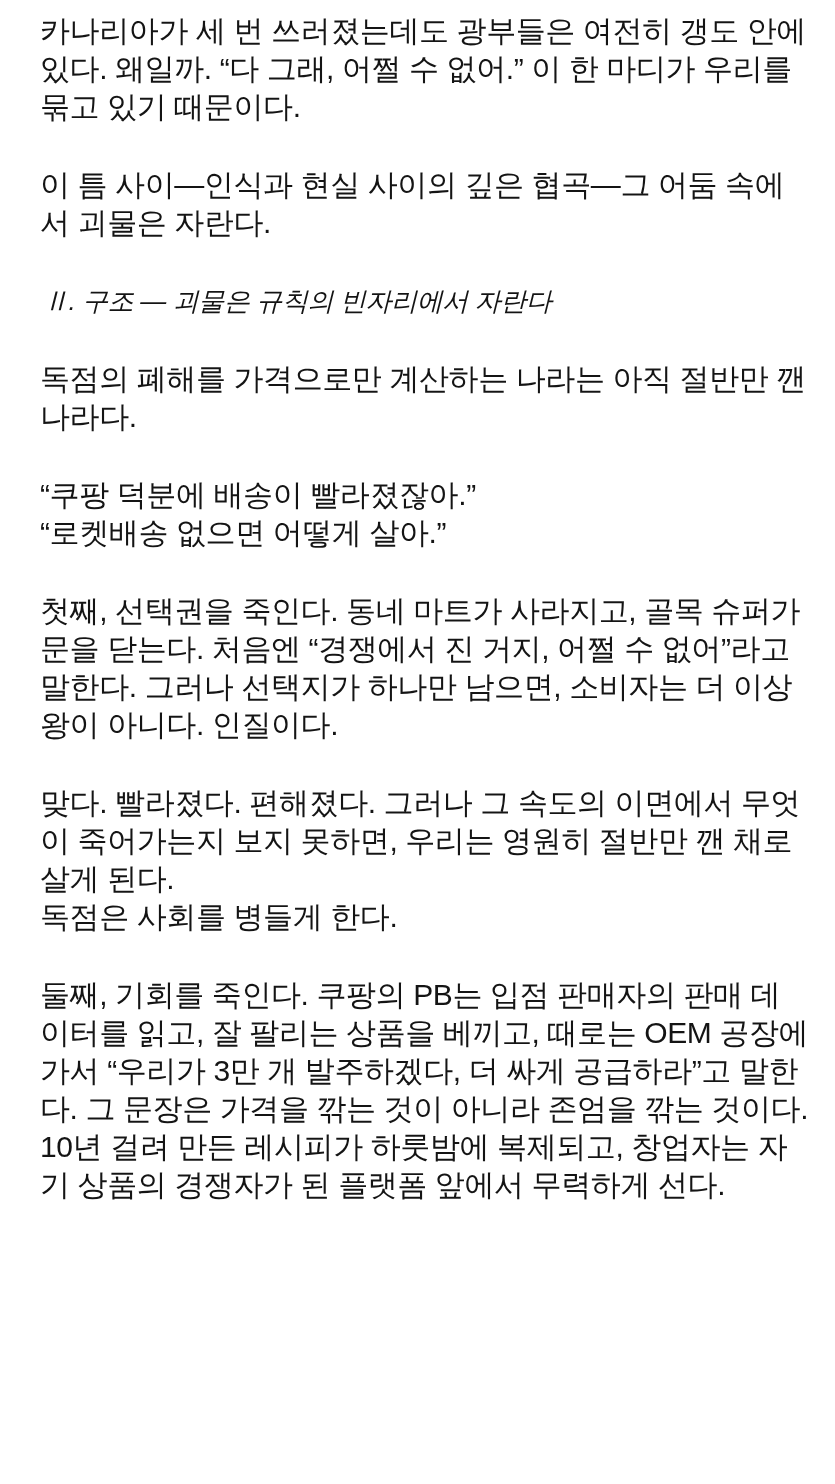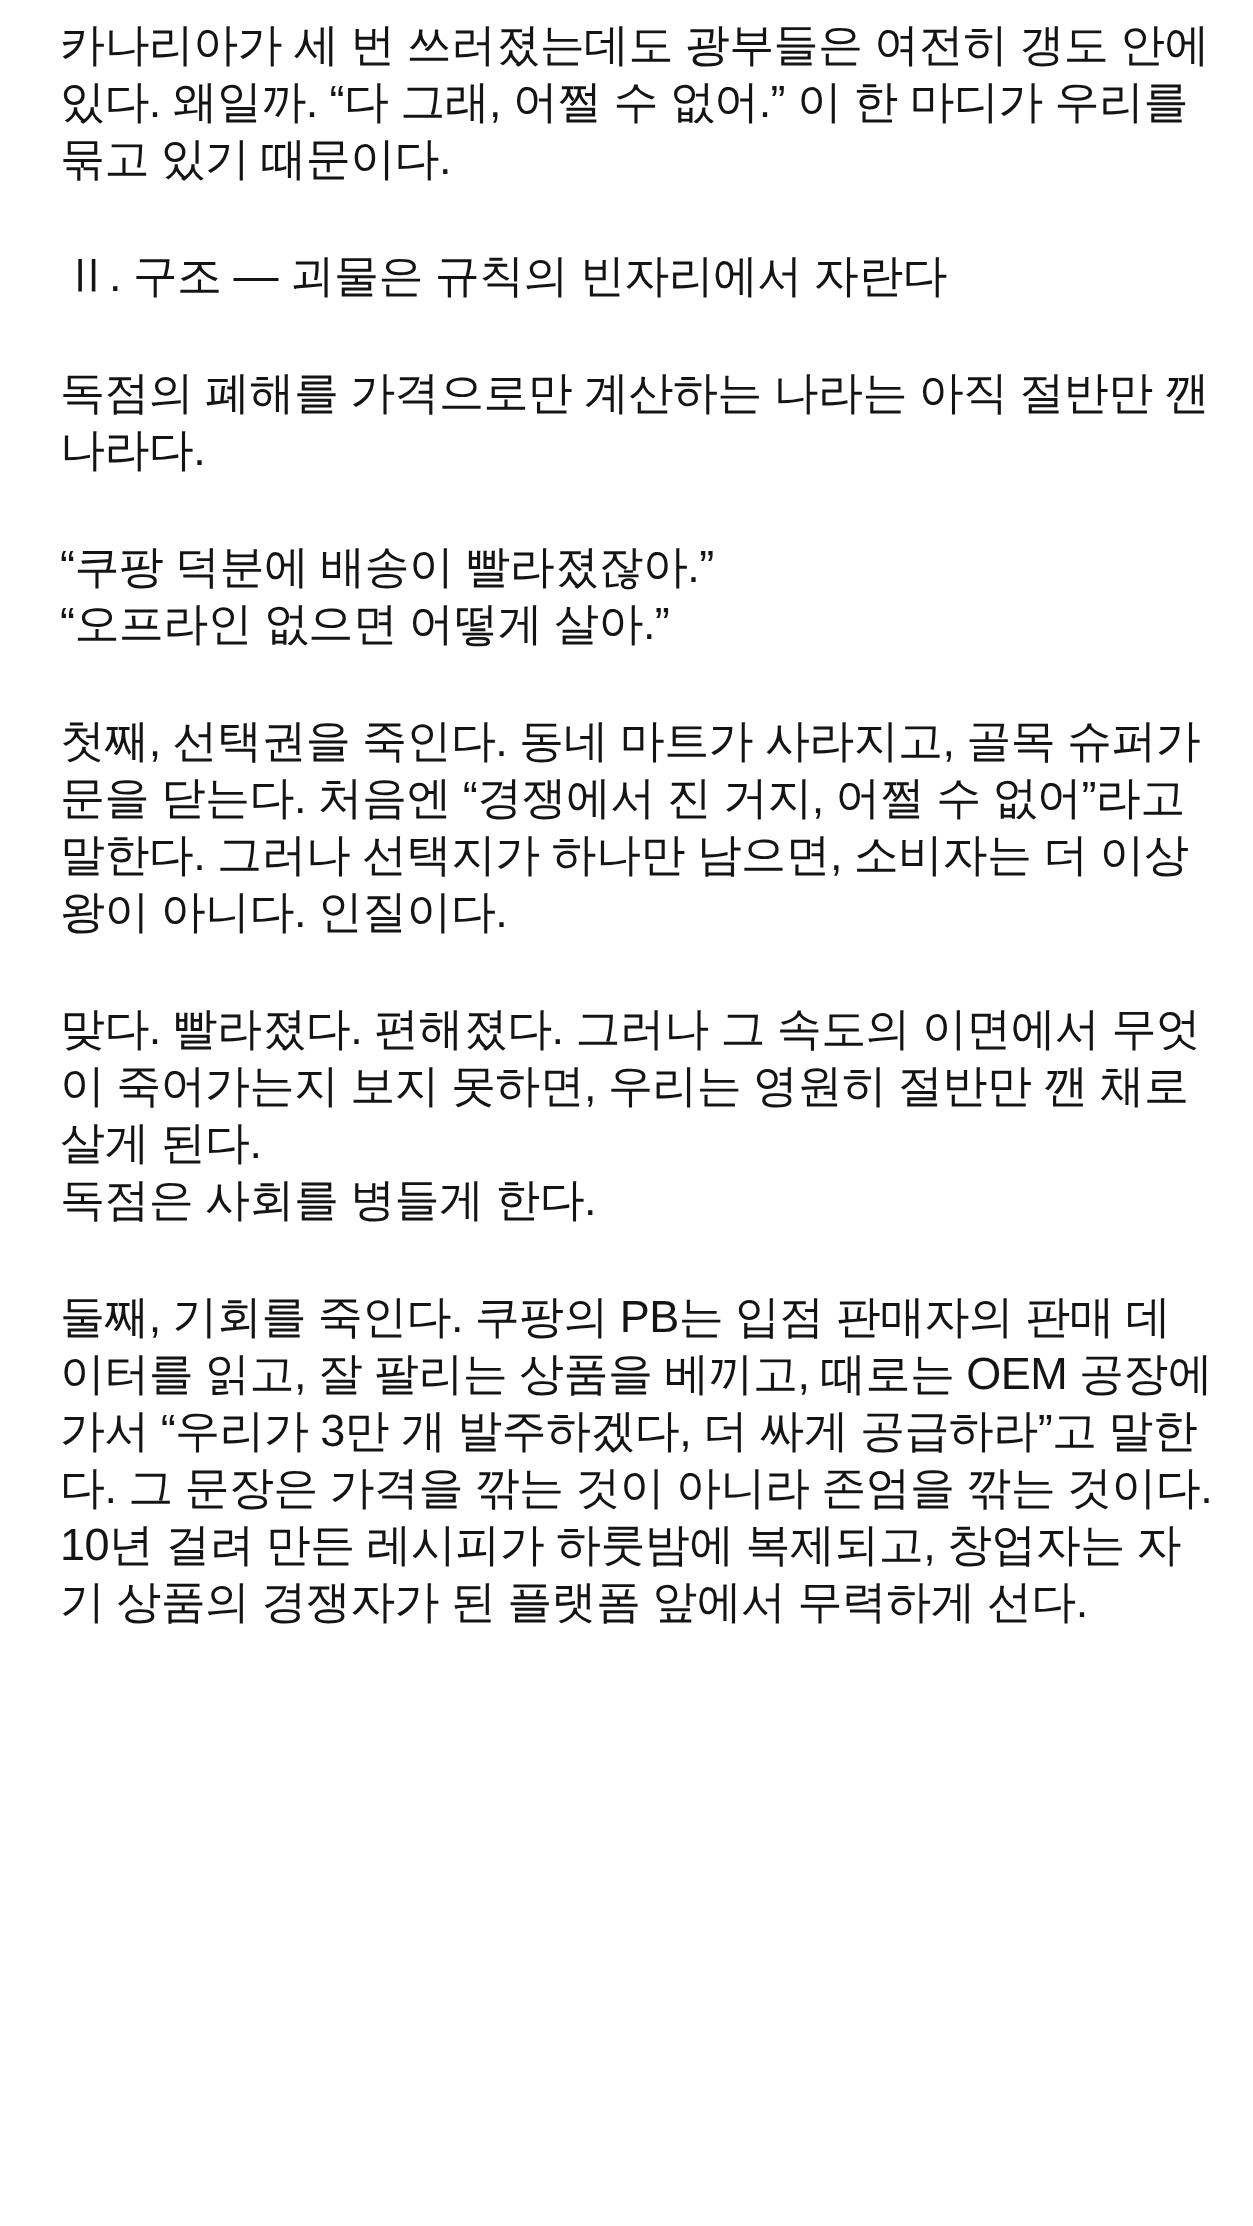--- a/index.html
+++ b/index.html
@@ -23,33 +23,35 @@
   }
   .para {
     margin: 0 0 40px 12px;
     white-space: pre-line;      
     word-break: normal;
     overflow-wrap: break-word;
   }
   .heading {
     margin: 0 0 40px 0;
     padding-left: 15px;         
-    font-size: 30px;
+    font-size: 26px;
     font-weight: 400;
     line-height: 38px;
     white-space: pre-line;
+    font-style: italic;
   }
   .para:last-child { margin-bottom: 0; }
 </style>
 </head>
 <body>
 
 <div class="page">
   <p class="para">카나리아가 세 번 쓰러졌는데도 광부들은 여전히 갱도 안에 있다. 왜일까. “다 그래, 어쩔 수 없어.” 이 한 마디가 우리를 묶고 있기 때문이다.</p>
+  <p class="para">이 틈 사이—인식과 현실 사이의 깊은 협곡—그 어둠 속에서 괴물은 자란다.</p>
   <h2 class="heading">Ⅱ. 구조 — 괴물은 규칙의 빈자리에서 자란다</h2>
   <p class="para">독점의 폐해를 가격으로만 계산하는 나라는 아직 절반만 깬 나라다.</p>
   <p class="para">“쿠팡 덕분에 배송이 빨라졌잖아.”
-“오프라인 없으면 어떻게 살아.”</p>
+“로켓배송 없으면 어떻게 살아.”</p>
   <p class="para">첫째, 선택권을 죽인다. 동네 마트가 사라지고, 골목 슈퍼가 문을 닫는다. 처음엔 “경쟁에서 진 거지, 어쩔 수 없어”라고 말한다. 그러나 선택지가 하나만 남으면, 소비자는 더 이상 왕이 아니다. 인질이다.</p>
   <p class="para">맞다. 빨라졌다. 편해졌다. 그러나 그 속도의 이면에서 무엇이 죽어가는지 보지 못하면, 우리는 영원히 절반만 깬 채로 살게 된다.
 독점은 사회를 병들게 한다.</p>
   <p class="para">둘째, 기회를 죽인다. 쿠팡의 PB는 입점 판매자의 판매 데이터를 읽고, 잘 팔리는 상품을 베끼고, 때로는 OEM 공장에 가서 “우리가 3만 개 발주하겠다, 더 싸게 공급하라”고 말한다. 그 문장은 가격을 깎는 것이 아니라 존엄을 깎는 것이다. 10년 걸려 만든 레시피가 하룻밤에 복제되고, 창업자는 자기 상품의 경쟁자가 된 플랫폼 앞에서 무력하게 선다.</p>
 </div>
 
 </body></html>

